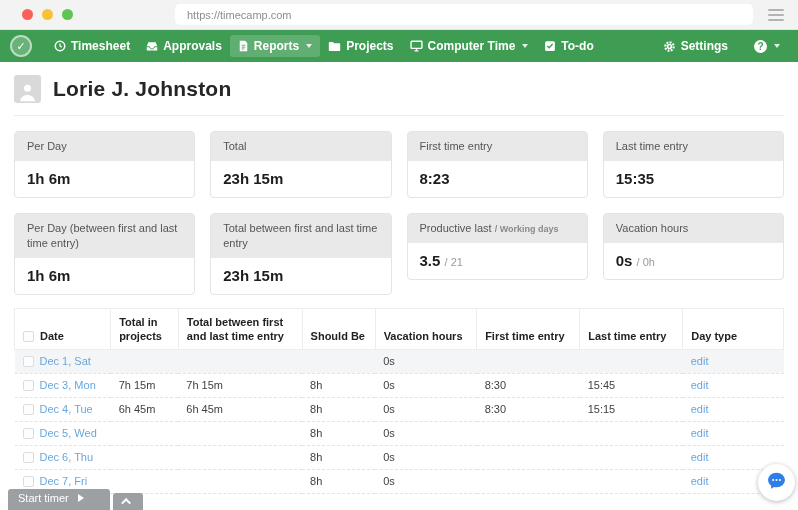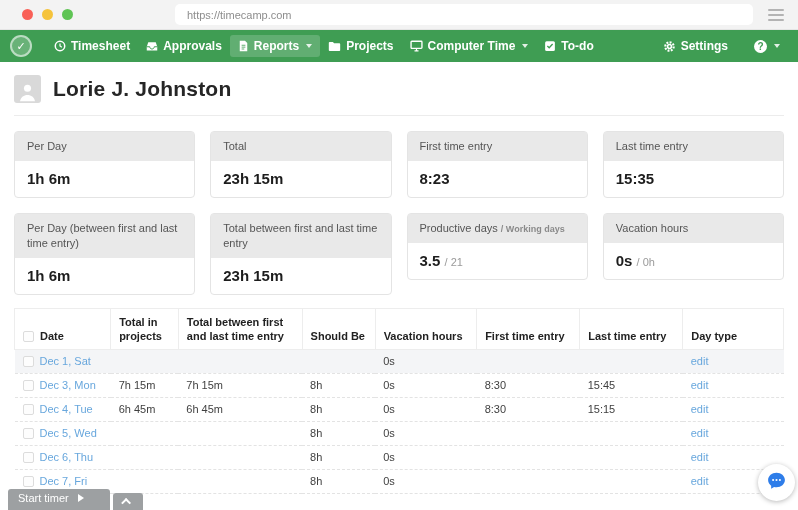--- a/index.html
+++ b/index.html
@@ -187,21 +187,21 @@
 
       <div class="card">
         <div class="card-header">Per Day (between first and last time entry)</div>
         <div class="card-body">1h 6m</div>
       </div>
       <div class="card">
         <div class="card-header">Total between first and last time entry</div>
         <div class="card-body">23h 15m</div>
       </div>
       <div class="card">
-        <div class="card-header"><span>Productive days</span> <span class="suffix">/ Working days</span></div>
+        <div class="card-header"><span>Productive last</span> <span class="suffix">/ Working days</span></div>
         <div class="card-body"><span>3.5</span> <span class="suffix">/ 21</span></div>
       </div>
       <div class="card">
         <div class="card-header">Vacation hours</div>
         <div class="card-body"><span>0s</span> <span class="suffix">/ 0h</span></div>
       </div>
     </div>
 
     <table class="report">
       <colgroup>

